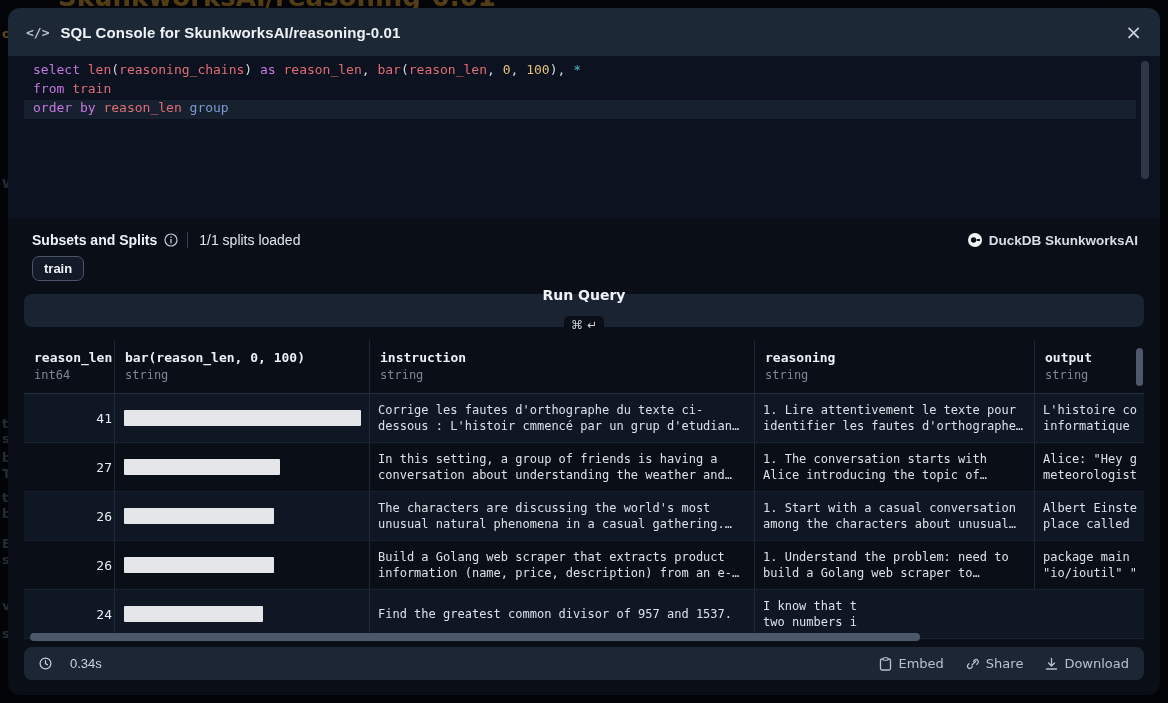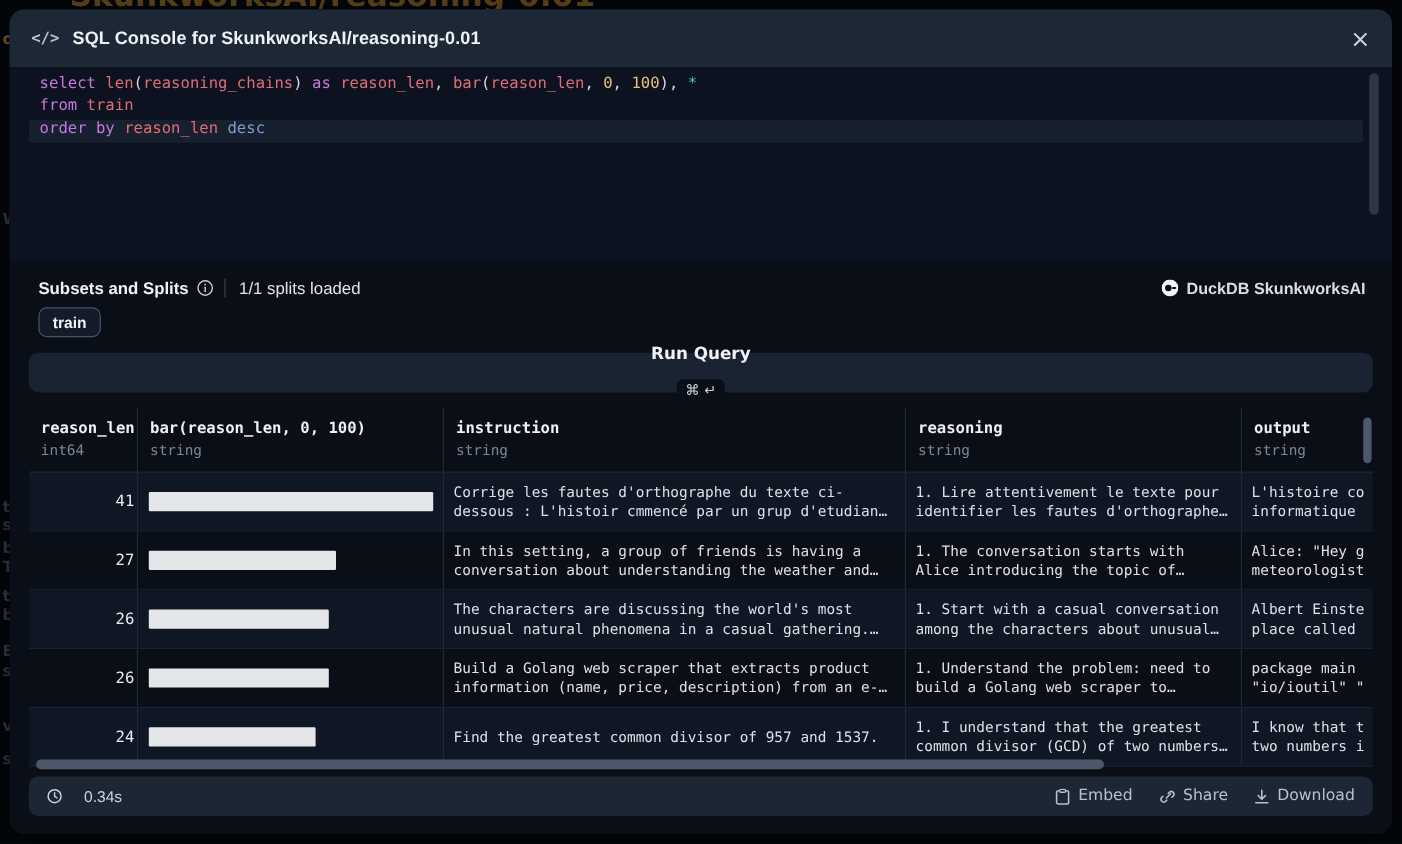--- a/index.html
+++ b/index.html
@@ -98,21 +98,21 @@
   <div class="modal-header">
     <span class="code-glyph">&lt;/&gt;</span>
     <span class="modal-title">SQL Console for SkunkworksAI/reasoning-0.01</span>
     <button class="close-btn">×</button>
   </div>
 
   <div class="editor">
     <div class="ed-lines" id="editor-lines">
         <div class="ed-line"><span class="tok-k">select</span><span class="tok-p"> </span><span class="tok-i">len</span><span class="tok-p">(</span><span class="tok-i">reasoning_chains</span><span class="tok-p">) </span><span class="tok-k">as</span><span class="tok-p"> </span><span class="tok-i">reason_len</span><span class="tok-p">, </span><span class="tok-i">bar</span><span class="tok-p">(</span><span class="tok-i">reason_len</span><span class="tok-p">, </span><span class="tok-n">0</span><span class="tok-p">, </span><span class="tok-n">100</span><span class="tok-p">), </span><span class="tok-s">*</span></div>
         <div class="ed-line"><span class="tok-k">from</span><span class="tok-p"> </span><span class="tok-i">train</span></div>
-        <div class="ed-line active"><span class="tok-k">order</span><span class="tok-p"> </span><span class="tok-k">by</span><span class="tok-p"> </span><span class="tok-i">reason_len</span><span class="tok-p"> </span><span class="tok-d">desc</span></div>
+        <div class="ed-line active"><span class="tok-k">order</span><span class="tok-p"> </span><span class="tok-k">by</span><span class="tok-p"> </span><span class="tok-i">reason_len</span><span class="tok-p"> </span><span class="tok-d">group</span></div>
       </div>
     <div class="ed-scroll"></div>
   </div>
 
   <div class="meta-row">
     <span class="subsets-title">Subsets and Splits</span>
     <span class="info-icon">
       <svg class="icon-svg" width="14" height="14" viewBox="0 0 14 14">
           <circle cx="7" cy="7" r="6" fill="none" stroke="#c3cad6" stroke-width="1.2"></circle>
           <rect x="6.35" y="6" width="1.3" height="4.4" fill="#c3cad6"></rect>
@@ -234,24 +234,20 @@
 "io/ioutil" "</span>
           </div>
         </div>
         <div class="tr odd">
           <div class="td c-num">24</div>
           <div class="td c-bar">
             <div class="bar-fill" style="width: 139px;"></div>
           </div>
           <div class="td txt c-instr">
             <span>Find the greatest common divisor of 957 and 1537.</span>
-          </div>
-          <div class="td txt c-reason">
-            <span>1. I understand that the greatest
-common divisor (GCD) of two numbers…</span>
           </div>
           <div class="td txt c-out">
             <span>I know that t
 two numbers i</span>
           </div>
         </div>
       </div>
     <div class="hscroll">
         <div class="h-thumb"></div>
       </div>

